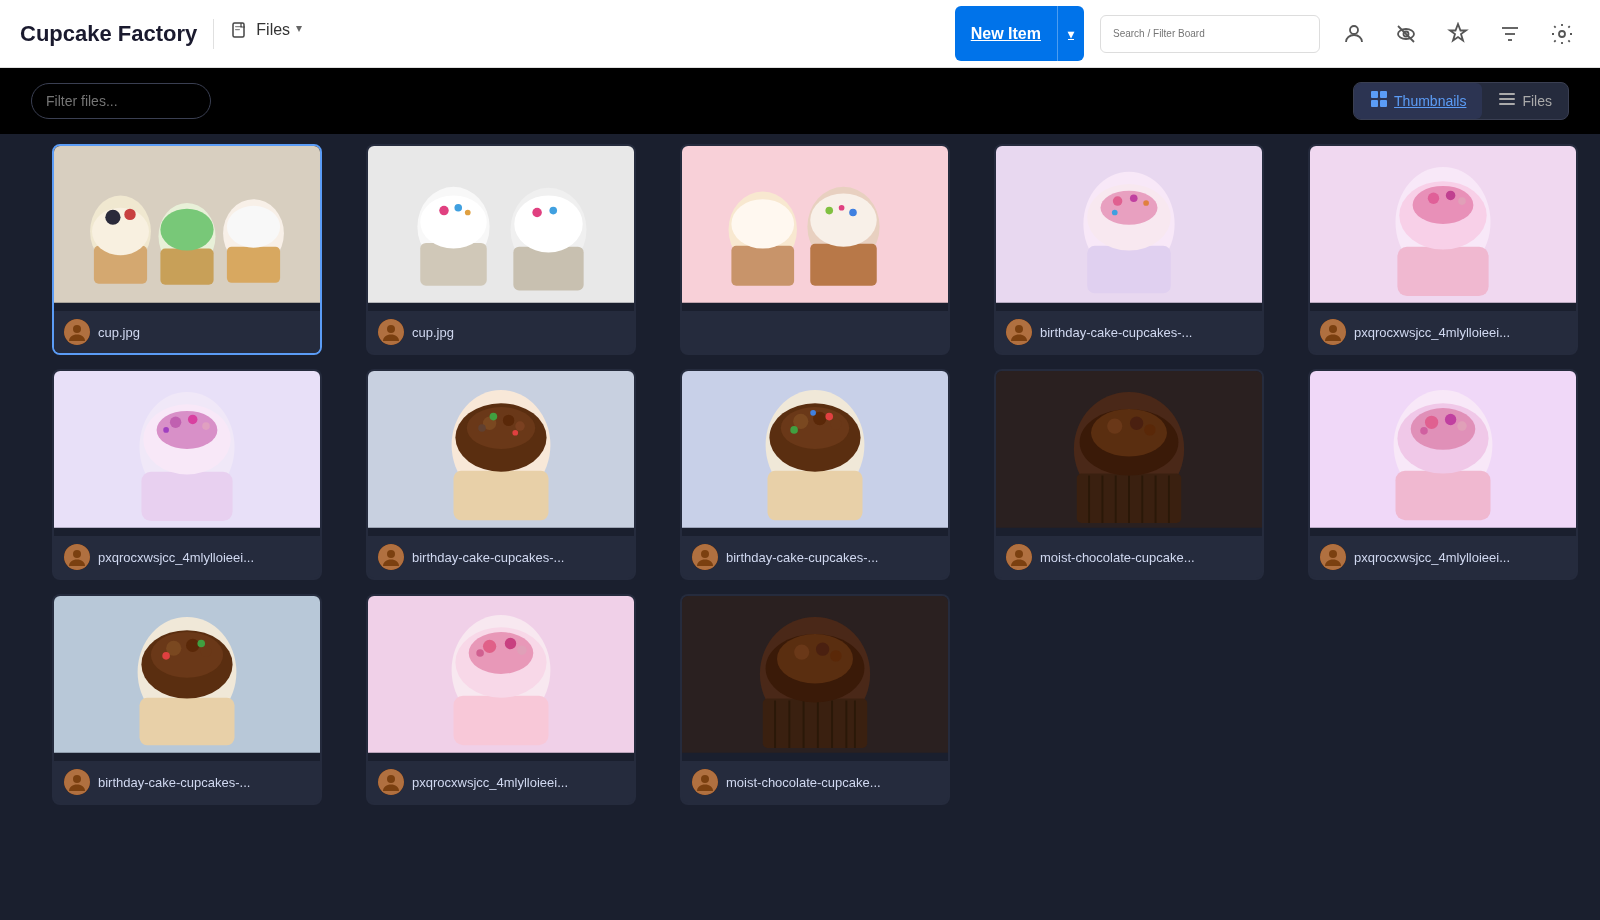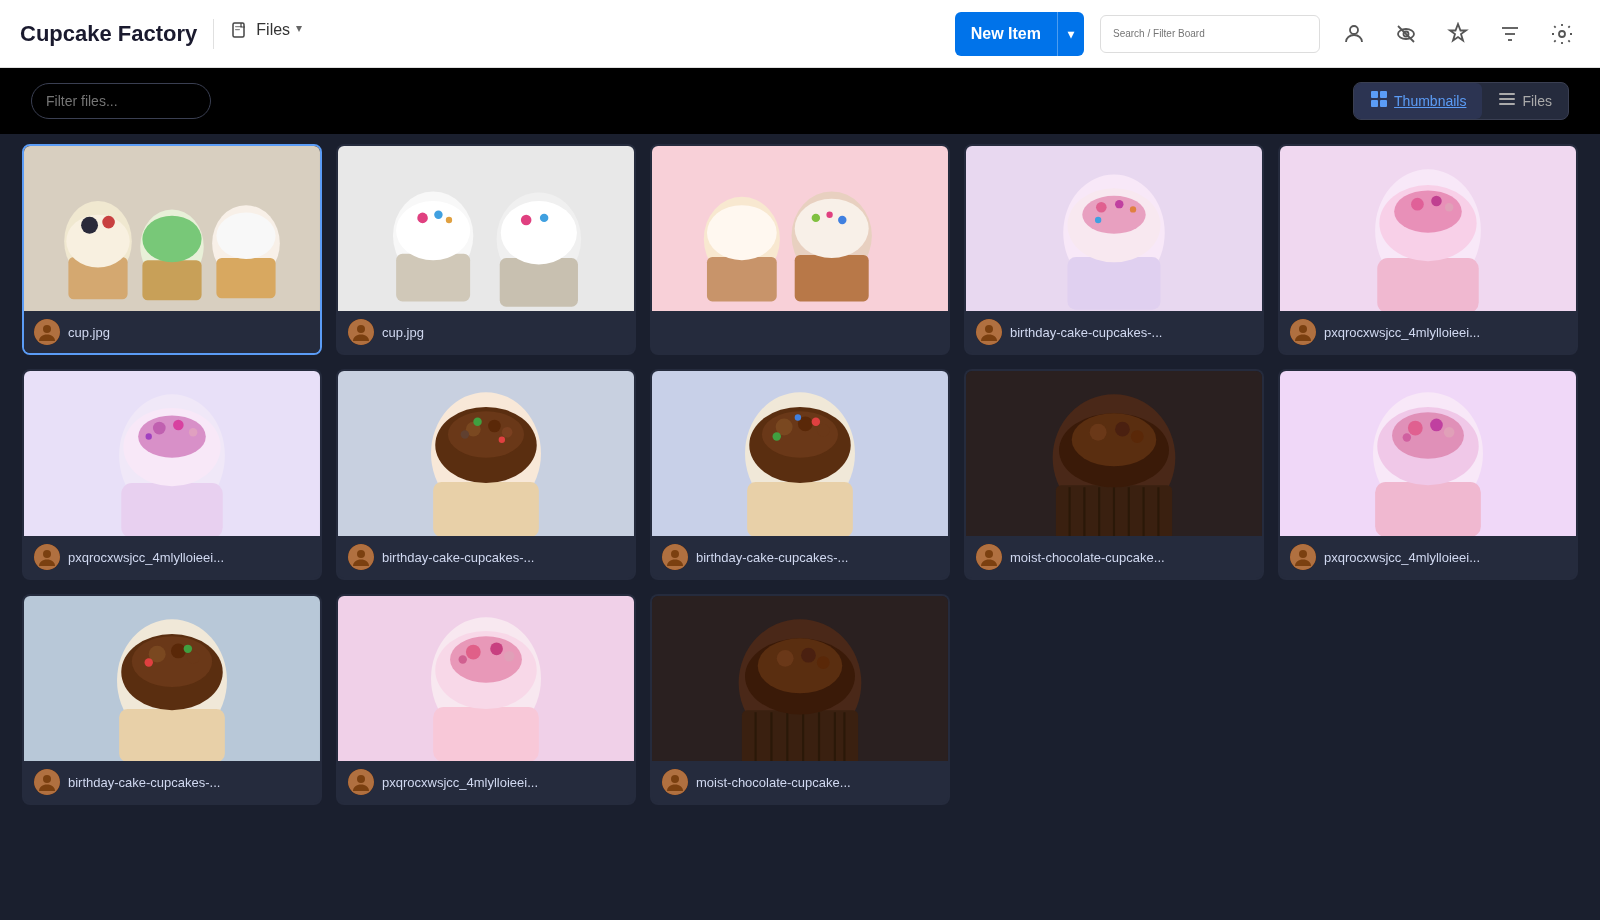--- a/index.html
+++ b/index.html
@@ -14,20 +14,21 @@
 
     
     .header {
       display: flex;
       align-items: center;
       background: #fff;
       height: 68px;
       padding: 0 20px;
       gap: 16px;
       border-bottom: 1px solid #e0e0e0;
+      text-decoration: underline;
     }
     .header-title {
       font-size: 22px;
       font-weight: 700;
       color: #1a1a2e;
       white-space: nowrap;
     }
     .header-divider {
       width: 1px;
       height: 30px;
@@ -52,21 +53,21 @@
     .new-item-btn {
       display: flex;
       align-items: center;
       background: #0073ea;
       color: #fff;
       border: none;
       border-radius: 6px;
       font-size: 16px;
       font-weight: 600;
       cursor: pointer;
-      height: 44px;
+      height: 55px;
       overflow: hidden;
     }
     .new-item-label {
       padding: 0 16px;
       height: 100%;
       display: flex;
       align-items: center;
     }
     .new-item-divider {
       width: 1px;
@@ -161,20 +162,21 @@
       overflow-y: auto;
       max-height: calc(920px - 68px - 64px);
     }
     .grid-item {
       background: #252b3d;
       border-radius: 8px;
       overflow: hidden;
       cursor: pointer;
       border: 2px solid transparent;
       transition: border-color 0.15s;
+      margin-left: 30px;
     }
     .grid-item.selected {
       border-color: #5b9cf6;
     }
     .thumb-area {
       width: 100%;
       height: 165px;
       overflow: hidden;
       position: relative;
       background: #1a1f2e;

